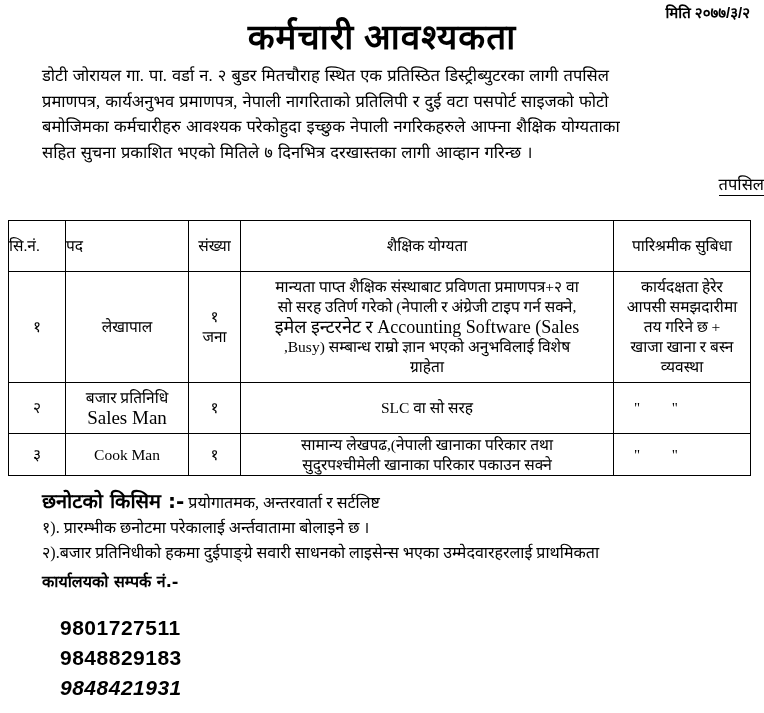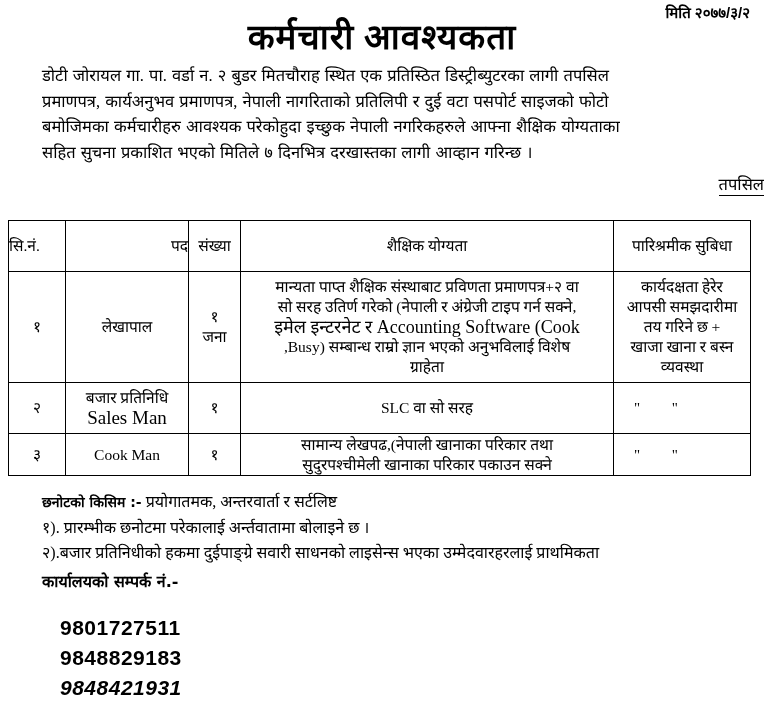--- a/index.html
+++ b/index.html
@@ -97,21 +97,21 @@
     border: 1px solid #000;
     padding: 0;
     vertical-align: middle;
     font-weight: normal;
     font-size: 15.5px;
     line-height: 20px;
   }
 
   
   .h-sn   { height: 50px; text-align: left;   padding-left: 4px; vertical-align: top; padding-top: 2px; }
-  .h-pad  { height: 50px; text-align: right; vertical-align: bottom; padding-bottom: 3px; }
+  .h-pad  { height: 50px; text-align: left; vertical-align: bottom; padding-bottom: 3px; }
   .h-num  { height: 50px; text-align: center; vertical-align: top; padding-top: 2px; }
   .h-edu  { height: 50px; text-align: center; vertical-align: top; padding-top: 2px; }
   .h-sal  { height: 50px; text-align: center; vertical-align: top; padding-top: 2px; }
   .cell-sn  { text-align: center; }
   .cell-pad { text-align: center; }
   .cell-num { text-align: center; }
   .cell-edu { text-align: center; padding: 1px 4px; line-height: 21px; }
   .cell-sal { text-align: center; line-height: 21px; }
 
   .row1 td { height: 110px; }
@@ -142,21 +142,21 @@
     left: 42px;
     width: 700px;
     font-size: 16px;
     line-height: 25px;
     font-family: "Liberation Serif", "DejaVu Serif", serif;
   }
   .notes div { white-space: nowrap; }
   .notes .bold-lead {
     font-family: "DejaVu Sans", "Liberation Sans", sans-serif;
     font-weight: bold;
-    font-size: 14px;
+    font-size: 20px;
   }
   .notes .plain { font-family: Liberation Serif, serif; font-weight: normal; font-size: 16px; }
   .contact-label {
     position: absolute;
     top: 570px;
     left: 42px;
     font-family: "DejaVu Sans", "Liberation Sans", sans-serif;
     font-weight: bold;
     font-size: 16px;
     white-space: nowrap;
@@ -218,21 +218,21 @@
         <tr class="row1">
           <td class="cell-sn">१</td>
           <td class="cell-pad">लेखापाल</td>
           <td class="cell-num">
             <span>१</span><br>
             <span>जना</span>
           </td>
           <td class="cell-edu">
             <span class="edu-line">मान्यता पाप्त शैक्षिक संस्थाबाट प्रविणता प्रमाणपत्र+२ वा</span>
             <span class="edu-line">सो सरह उतिर्ण गरेको (नेपाली र अंग्रेजी टाइप गर्न सक्ने,</span>
-            <span class="edu-line latin">इमेल इन्टरनेट र  Accounting Software (Cook</span>
+            <span class="edu-line latin">इमेल इन्टरनेट र  Accounting Software (Sales</span>
             <span class="edu-line">,Busy) सम्बान्ध राम्रो ज्ञान भएको अनुभविलाई विशेष</span>
             <span class="edu-line">ग्राहेता</span>
           </td>
           <td class="cell-sal">
             <span class="edu-line">कार्यदक्षता हेरेर</span>
             <span class="edu-line">आपसी समझदारीमा</span>
             <span class="edu-line">तय गरिने छ +</span>
             <span class="edu-line">खाजा खाना र बस्न</span>
             <span class="edu-line">व्यवस्था</span>
           </td>

